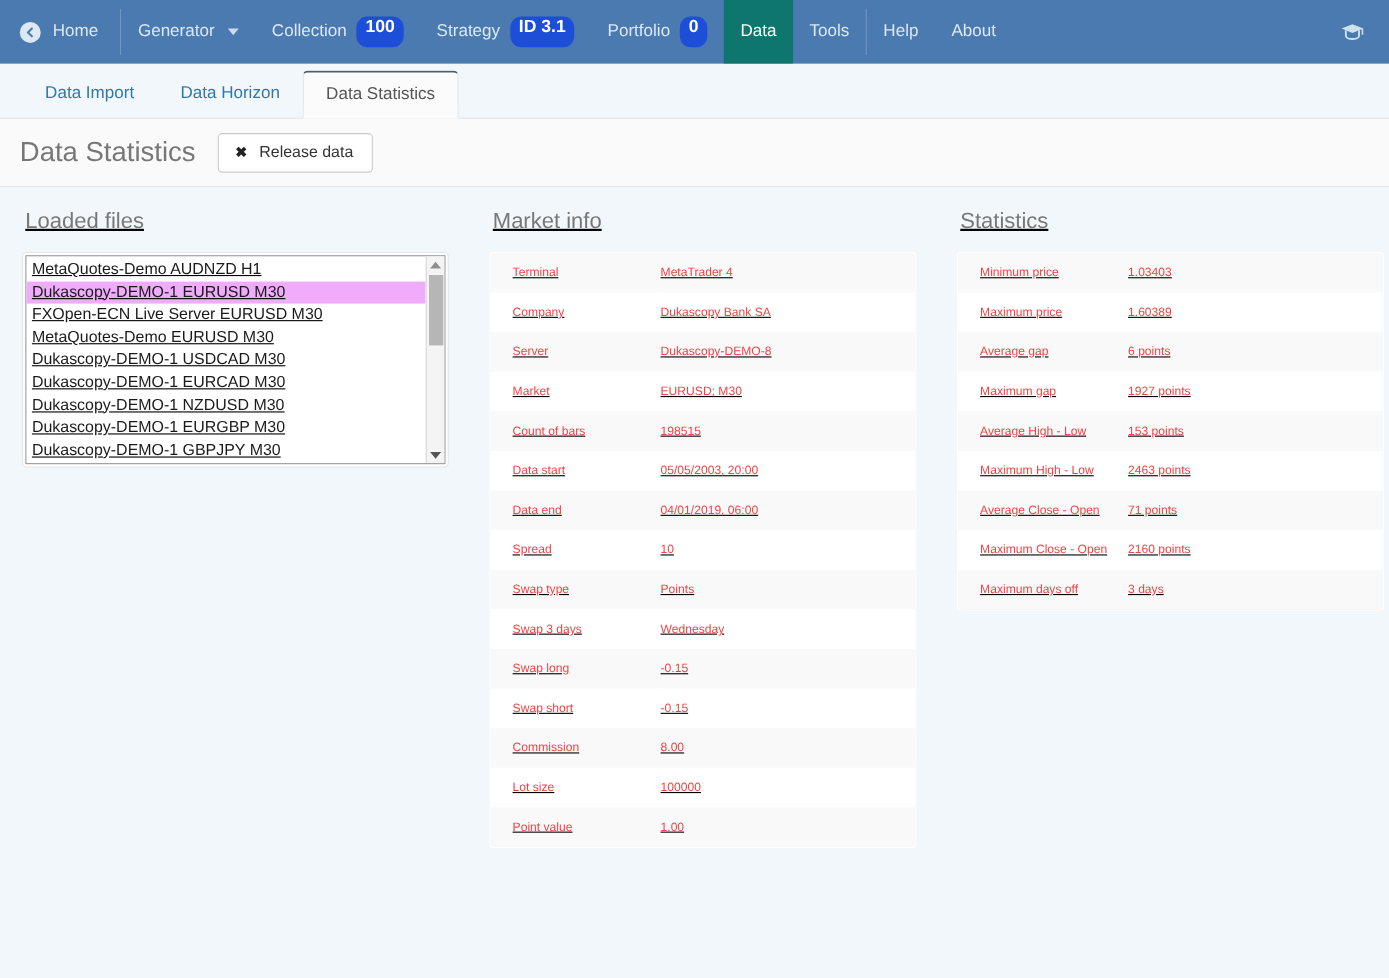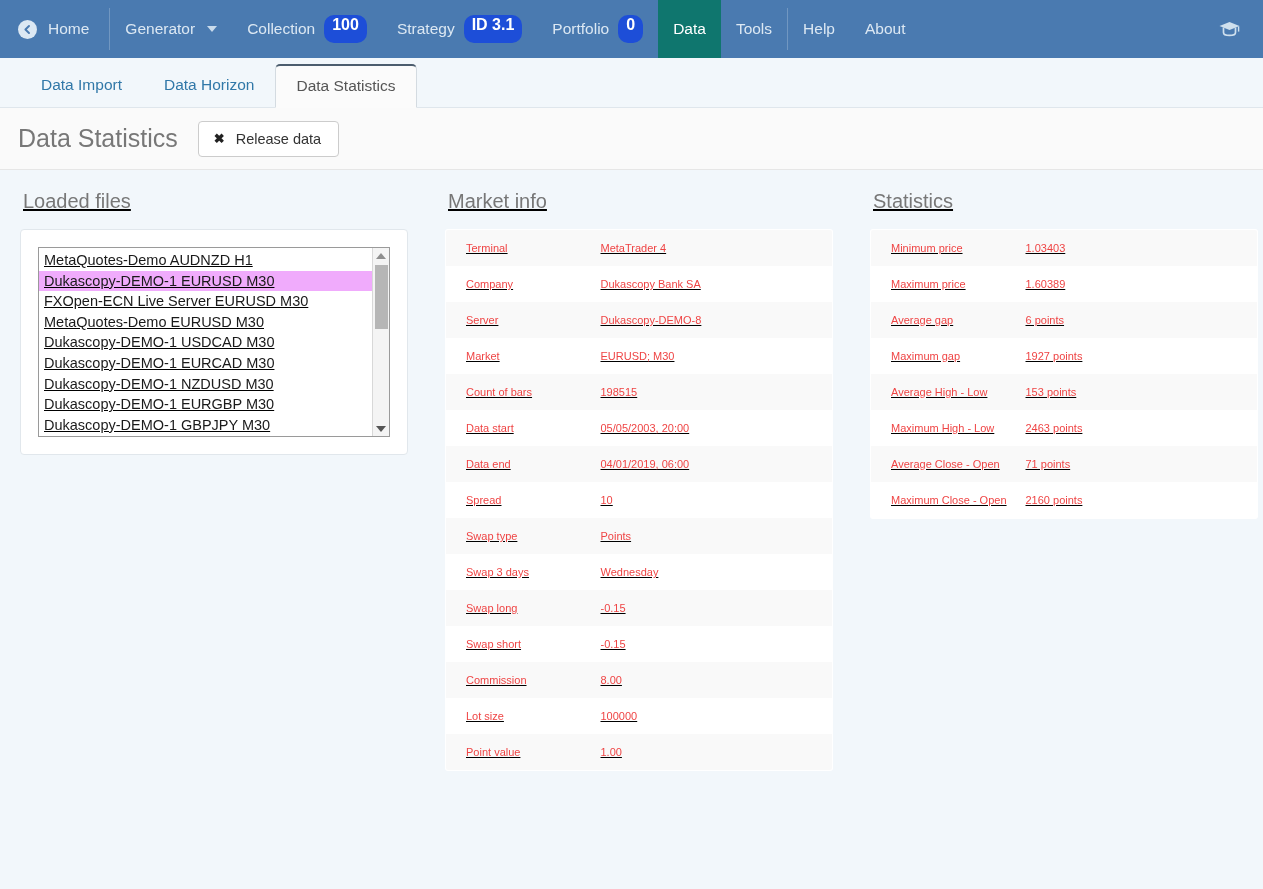--- a/index.html
+++ b/index.html
@@ -156,21 +156,21 @@
     font-weight: normal;
     margin-bottom: 16px;
     padding-left: 3px;
   }
 
   
   .files-card {
     background: #ffffff;
     border: 1px solid #e1e7ec;
     border-radius: 4px;
-    padding: 17px;
+    padding: 2px;
   }
   .listbox {
     border: 1px solid #9a9a9a;
     background: #ffffff;
     height: 190px;
     display: flex;
     overflow: hidden;
   }
   .listbox-items {
     flex: 1 1 auto;
@@ -461,17 +461,21 @@
             <td class="v">2463 points</td>
           </tr>
         <tr>
             <td class="k">Average Close - Open</td>
             <td class="v">71 points</td>
           </tr>
         <tr>
             <td class="k">Maximum Close - Open</td>
             <td class="v">2160 points</td>
           </tr>
+        <tr>
+            <td class="k">Maximum days off</td>
+            <td class="v">3 days</td>
+          </tr>
       </tbody>
     </table>
   </div>
 
 </div>
 
 </body></html>

